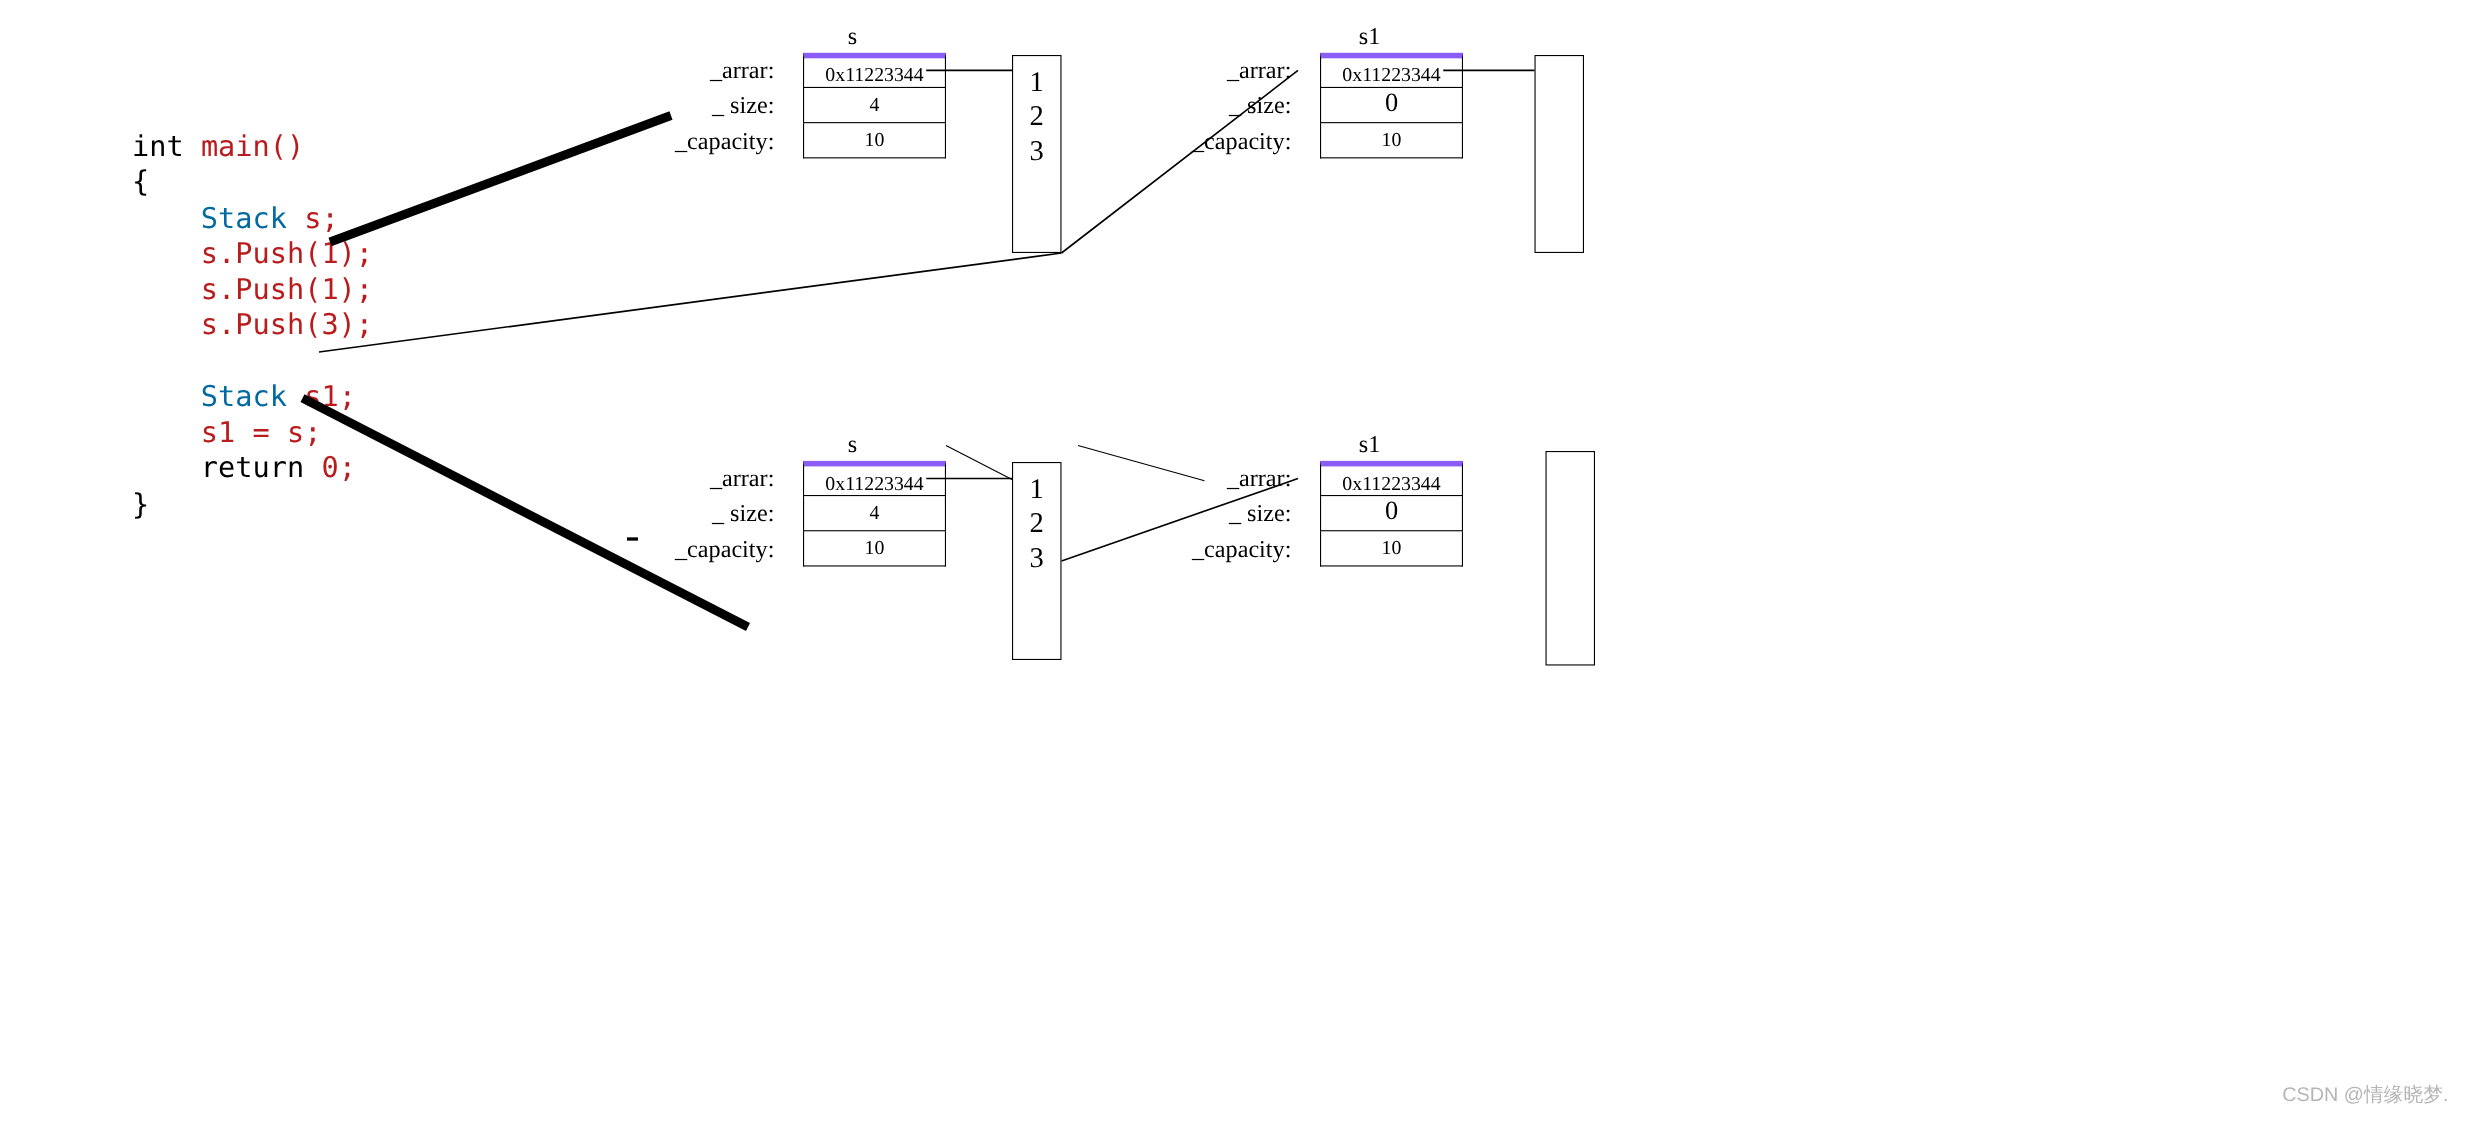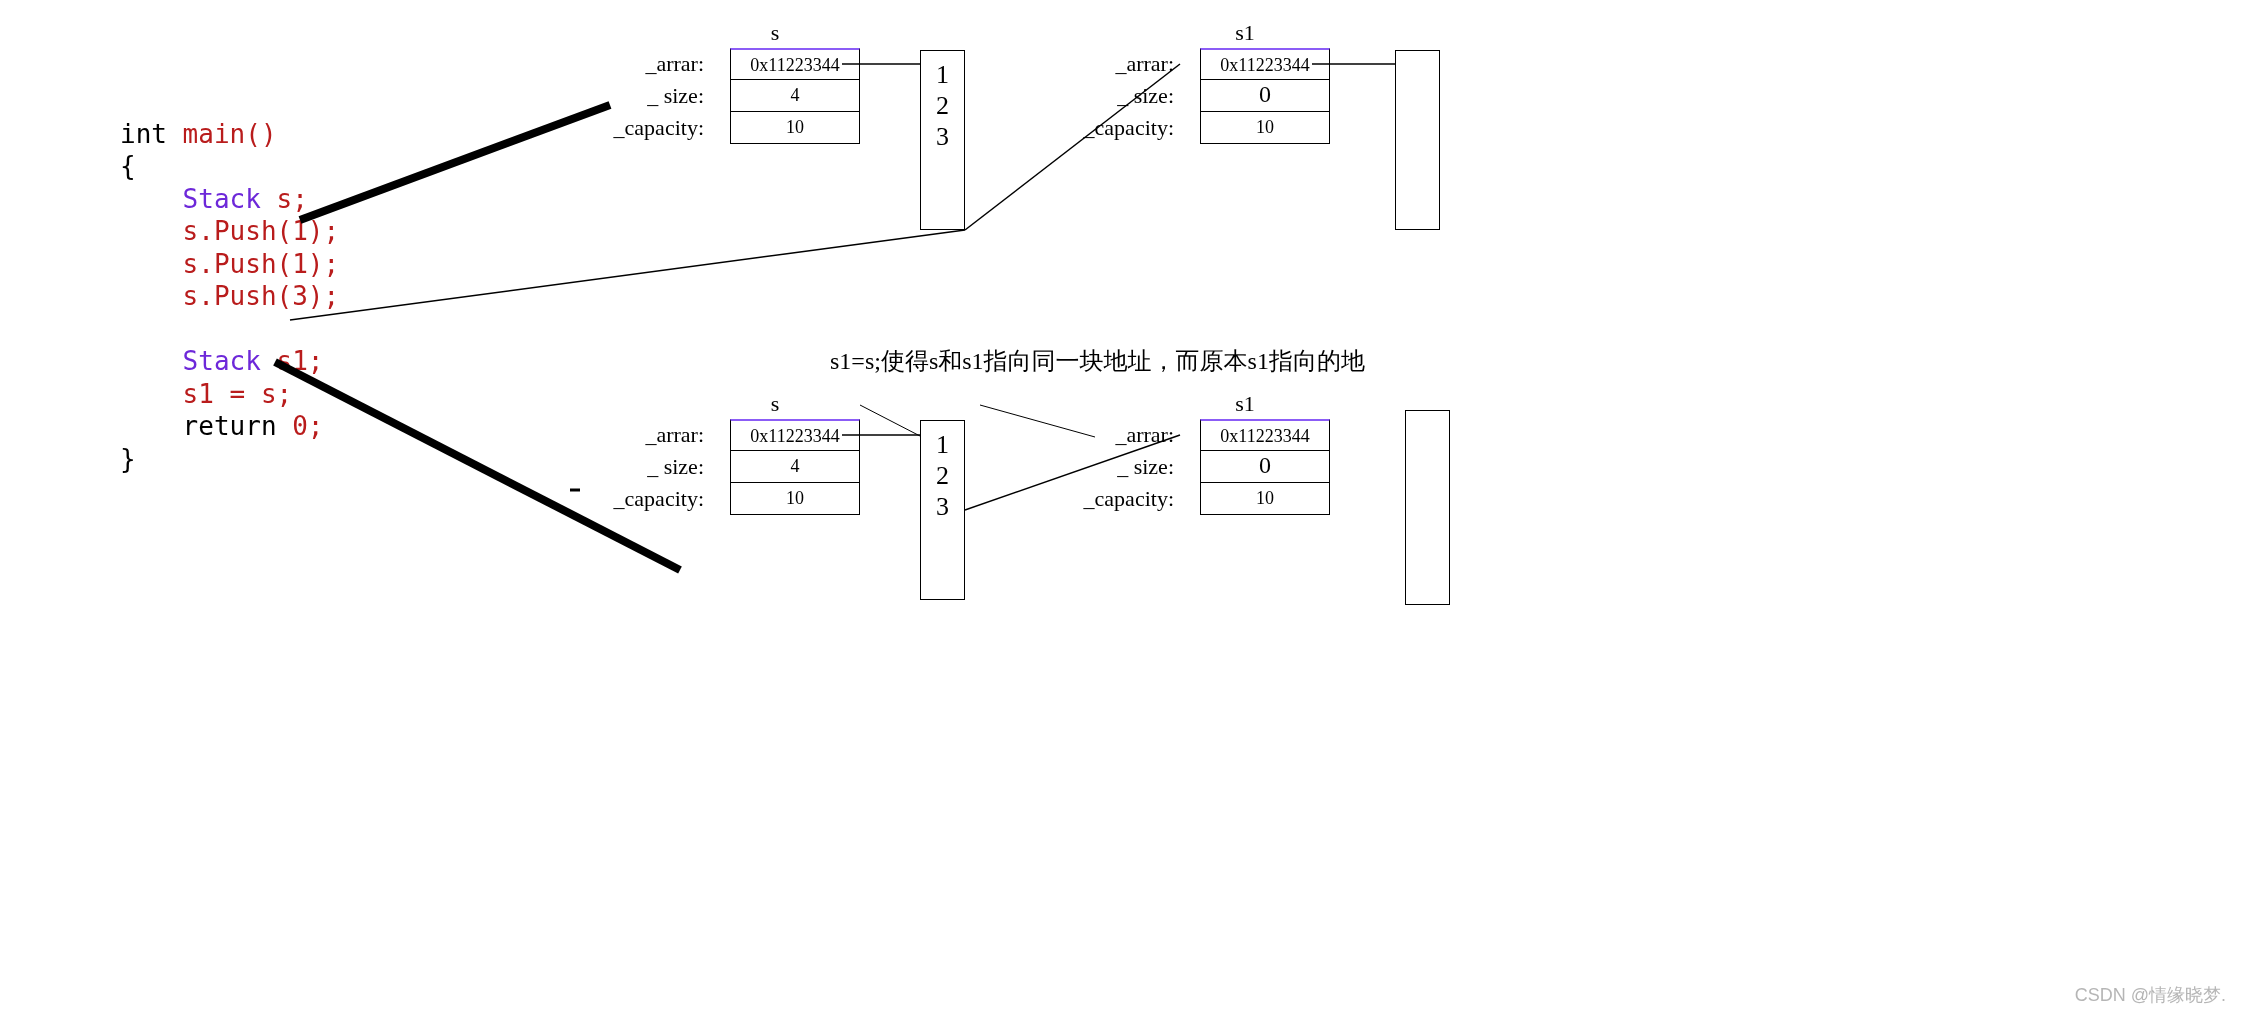--- a/index.html
+++ b/index.html
@@ -14,21 +14,21 @@
     .code {
       position: absolute;
       left: 120px;
       top: 85px;
       font-size: 26px;
       line-height: 1.25;
       font-family: "Consolas", monospace;
       white-space: pre;
     }
     .kw-blue { color: #000000; }
-    .kw-teal { color: #6d28d9; }
+    .kw-teal { color: #0369a1; }
     .kw-black { color: #b91c1c; }
     .brace { color: #000000; }
 
     .struct-group { position: absolute; }
     .struct-title {
       text-align: center;
       font-size: 22px;
       font-family: "SimSun", serif;
       margin-bottom: 2px;
     }
@@ -48,21 +48,21 @@
     .struct-cell {
       width: 130px;
       height: 32px;
       border: 1px solid #000;
       border-top: none;
       text-align: center;
       font-size: 18px;
       font-family: "SimSun", serif;
       line-height: 30px;
     }
-    .struct-cell.first { border-top: 2px solid #8b5cf6; }
+    .struct-cell.first { border-top: 5px solid #8b5cf6; }
     .struct-cell.big { font-size: 24px; line-height: 28px; }
 
     .mem-box {
       position: absolute;
       border: 1.5px solid #000;
       width: 45px;
       font-family: "SimSun", serif;
       font-size: 26px;
       text-align: center;
     }
@@ -184,21 +184,20 @@
   </div>
   <div class="struct-row">
     <div class="struct-label">_capacity:</div>
     <div class="struct-cell">10</div>
   </div>
 </div>
 
 <div class="mem-box" style="left:1405px; top:410px; height:195px;"></div>
 
 <div class="annotation" style="left:830px; top:345px; width:650px;">
-  <div>s1=s;使得s和s1指向同一块地址，而原本s1指向的地</div>
 </div>
 
 <svg class="lines">
 
   <line x1="300" y1="220" x2="610" y2="105" stroke="#000" stroke-width="8"></line>
 
   <line x1="842" y1="64" x2="920" y2="64" stroke="#000" stroke-width="1.5"></line>
 
   <line x1="1180" y1="64" x2="965" y2="230" stroke="#000" stroke-width="1.5"></line>
 

